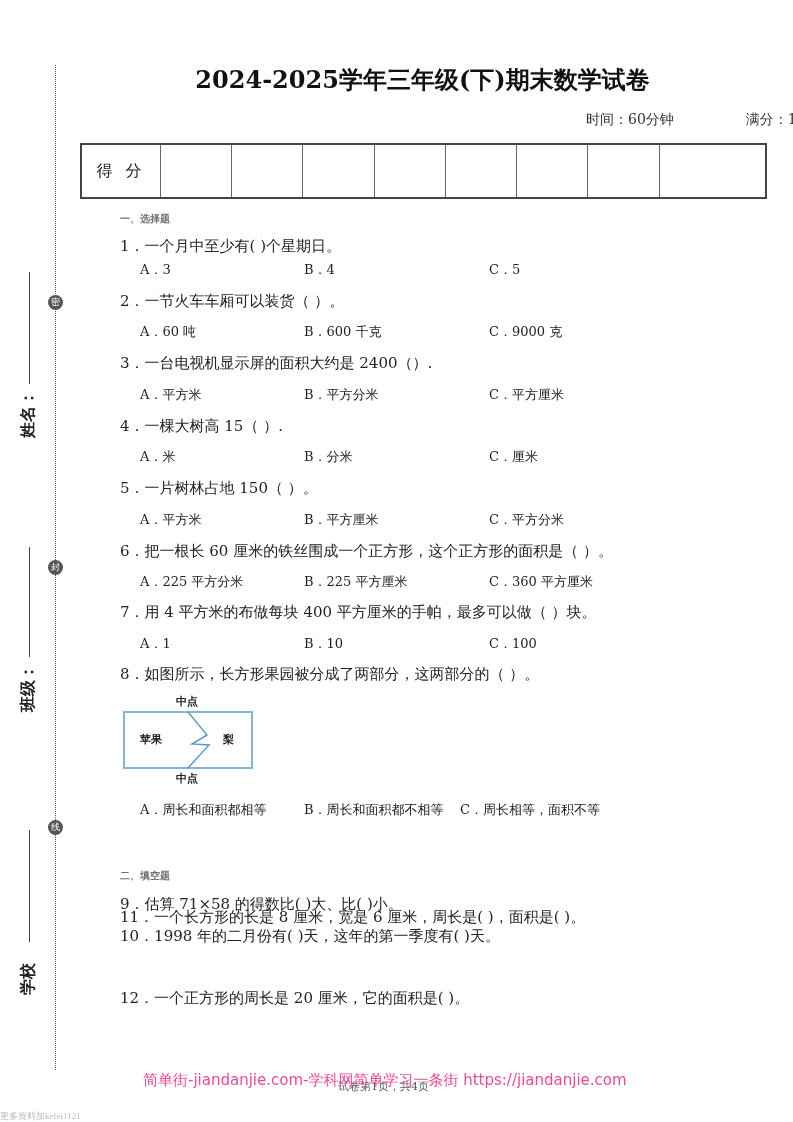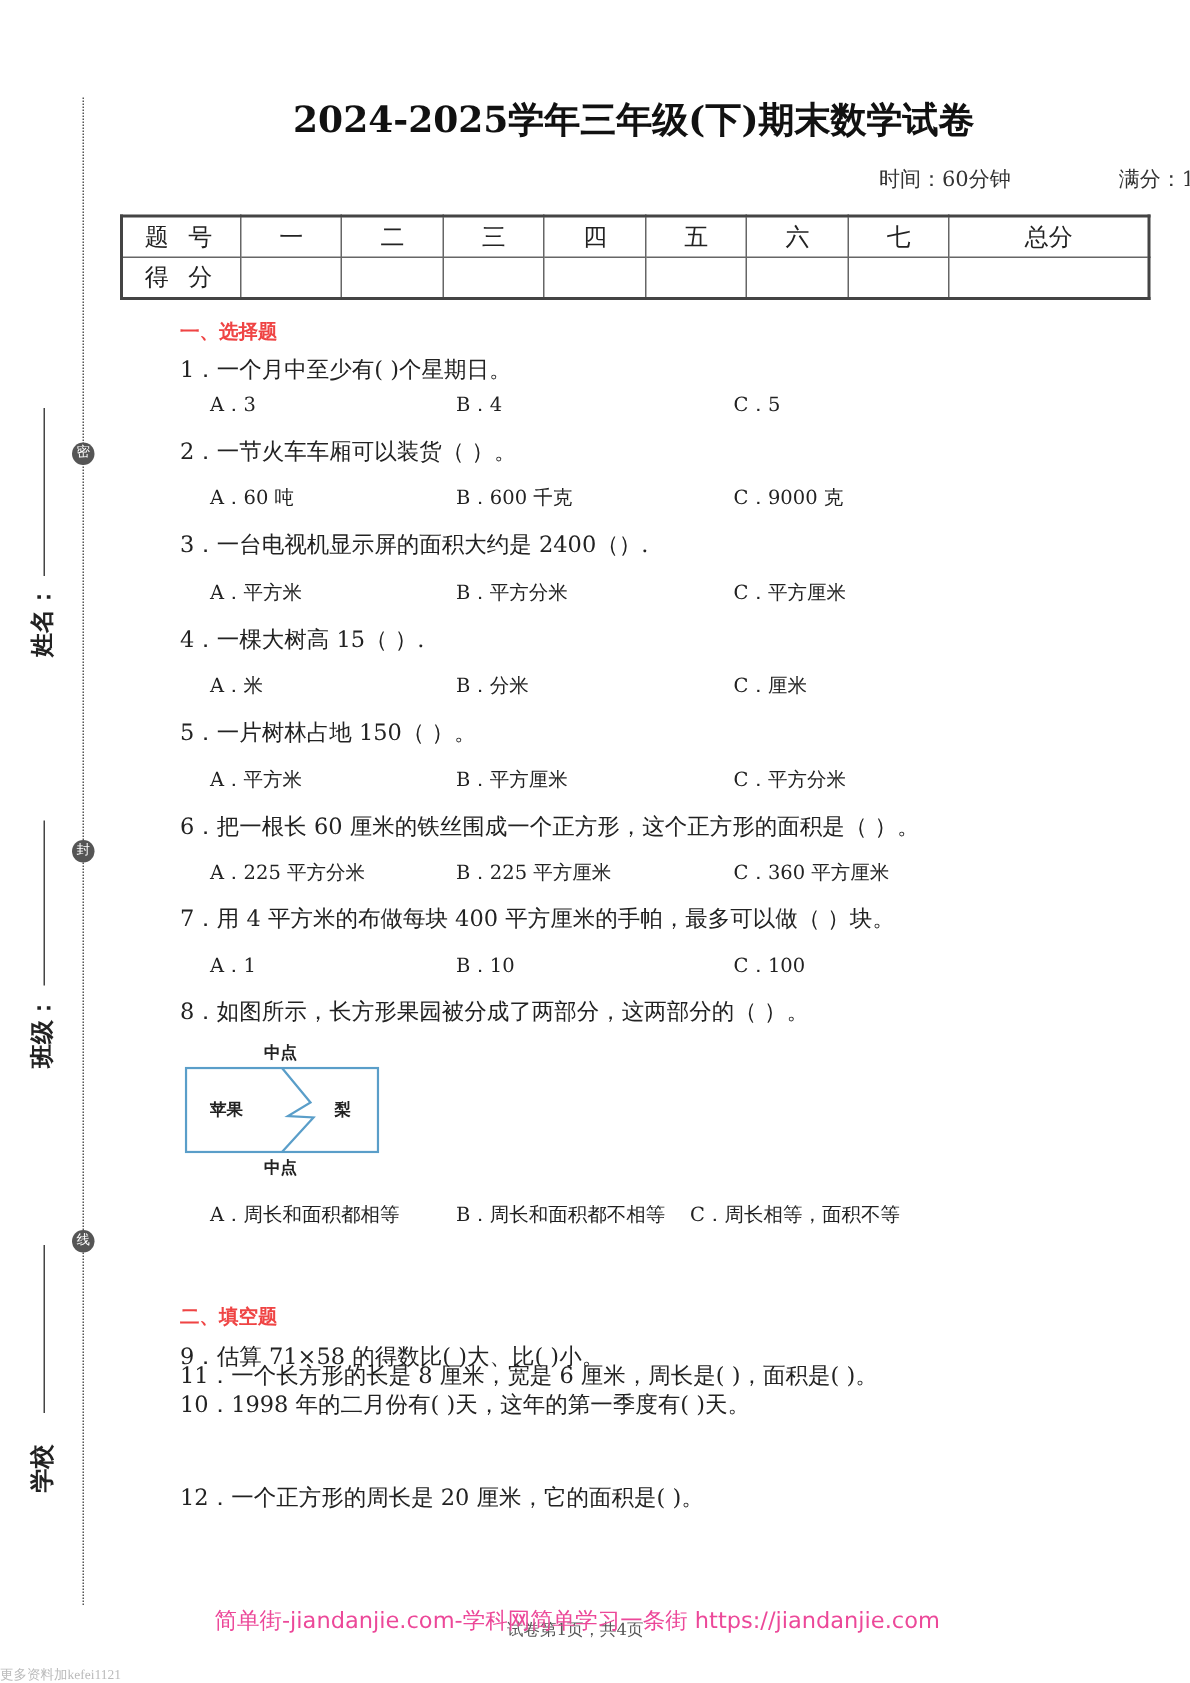--- a/index.html
+++ b/index.html
@@ -22,22 +22,22 @@
            font-size: 24px; font-weight: bold; font-family: "DejaVu Serif", serif; letter-spacing: 0px; color: #111; }
   .meta { position: absolute; left: 540px; top: 111px; font-size: 14px; color: #333; white-space: nowrap; }
   .meta span { margin-right: 26px; padding-left: 46px; }
 
   table.score { position: absolute; left: 80px; top: 143px; width: 687px; height: 56px;
                 border-collapse: collapse; border: 2px solid #444; }
   table.score td { border: 1px solid #666; text-align: center; font-size: 16px;
                    font-family: "DejaVu Sans", sans-serif; color: #222; height: 26px; padding: 0; }
   table.score td:first-child { width: 78px; letter-spacing: 4px; }
 
-  .section { position: absolute; left: 120px; font-size: 13px; font-weight: bold;
-             font-family: "DejaVu Sans", sans-serif; color: #ef4444; }
+  .section { position: absolute; left: 120px; font-size: 10px; font-weight: bold;
+             font-family: "DejaVu Sans", sans-serif; color: #737373; }
   .q { position: absolute; left: 120px; font-size: 15px; color: #222; white-space: nowrap; }
   .opt { position: absolute; font-size: 13px; color: #222; white-space: nowrap; }
 
   .figure { position: absolute; left: 123px; top: 711px; width: 130px; height: 58px; }
   .fig-label { position: absolute; font-size: 11px; font-weight: bold;
                font-family: "DejaVu Sans", sans-serif; color: #222; }
 
   .watermark { position: absolute; left: 143px; top: 1071px; font-size: 15px; color: #ec4899;
                font-family: "DejaVu Sans", sans-serif; white-space: nowrap; }
   .pageno { position: absolute; left: 338px; top: 1079px; font-size: 11px; color: #555; white-space: nowrap; }
@@ -59,31 +59,20 @@
 <div class="side-rule" style="top:830px;height:112px"></div>
 <div class="side-label" style="top:995px">学校</div>
 
 <div class="title">2024-2025学年三年级(下)期末数学试卷</div>
 <div class="meta">
   <span>时间：60分钟</span><span>满分：100分</span>
 </div>
 
 <table class="score">
   <tbody>
-      <tr>
-    <td>题 号</td>
-    <td>一</td>
-    <td>二</td>
-    <td>三</td>
-    <td>四</td>
-    <td>五</td>
-    <td>六</td>
-    <td>七</td>
-    <td>总分</td>
-  </tr>
   <tr>
     <td>得 分</td>
     <td></td>
     <td></td>
     <td></td>
     <td></td>
     <td></td>
     <td></td>
     <td></td>
     <td></td>

